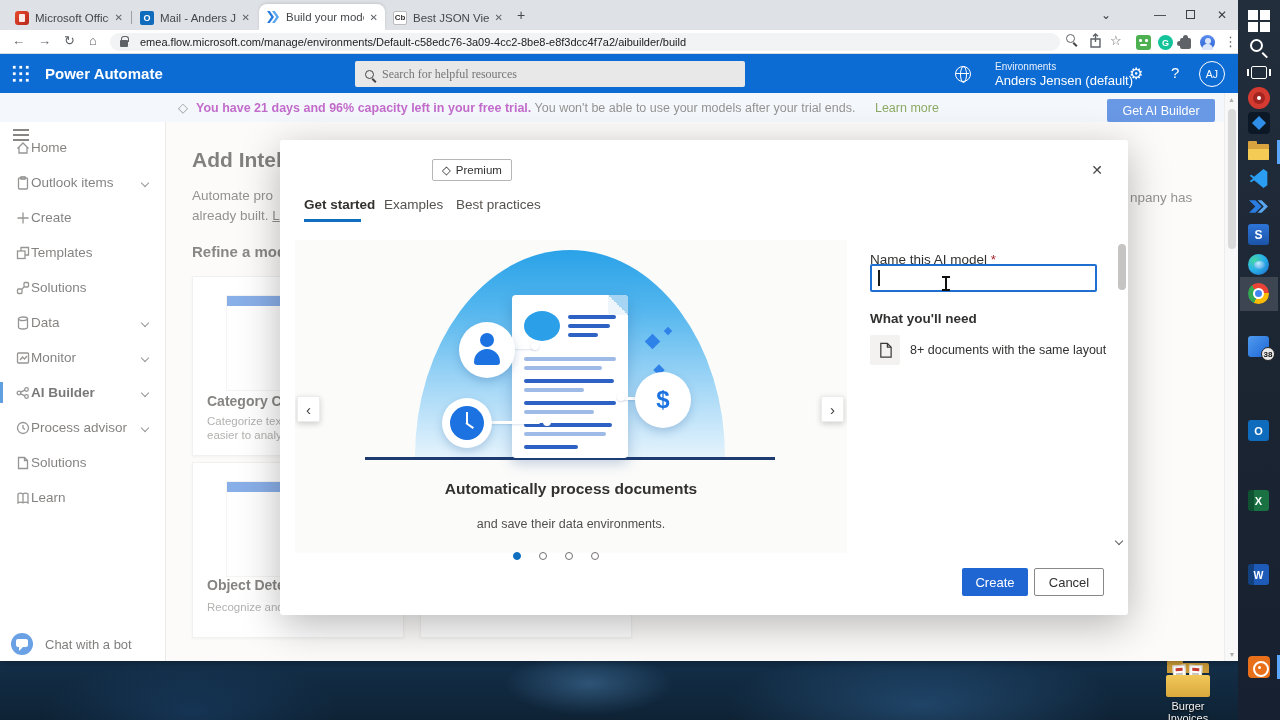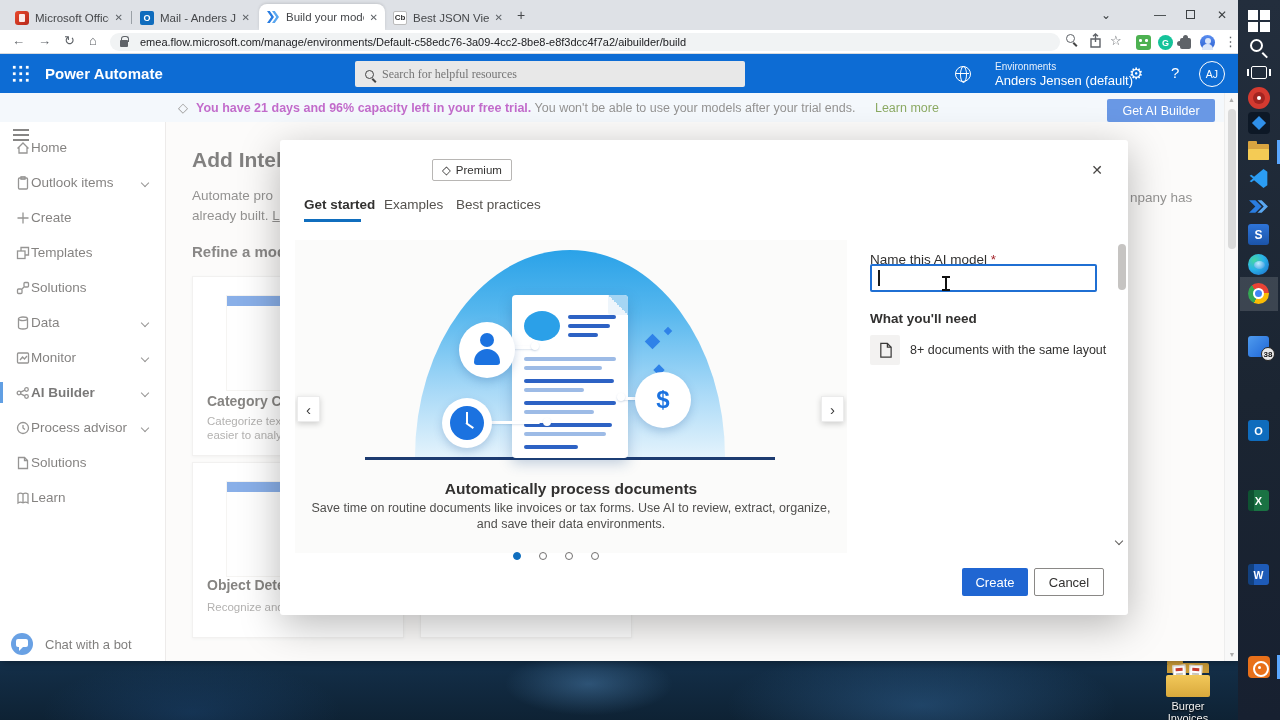--- a/index.html
+++ b/index.html
@@ -538,21 +538,21 @@
       <div class="circ clock">
           <i></i>
         </div>
       <div class="circ dollar">$</div>
       <div class="spark" style="left:352px;top:96px;width:11px;height:11px"></div>
       <div class="spark" style="left:370px;top:88px;width:6px;height:6px"></div>
       <div class="spark" style="left:360px;top:126px;width:8px;height:8px"></div>
       <div class="navy"></div>
       <div class="car-head">Automatically process documents</div>
       <div class="car-desc">
-        <span>Save time on routine documents like invoices or tax forms. Use AI to review, extract, organize,</span><br>
+        <br>
         <span>and save their data environments.</span>
       </div>
       <div class="car-arrow" style="left:2px">‹</div>
       <div class="car-arrow" style="left:526px">›</div>
     </div>
     <div class="abs dots">
       <span class="dot on"></span>
       <span class="dot"></span>
       <span class="dot"></span>
       <span class="dot"></span>

